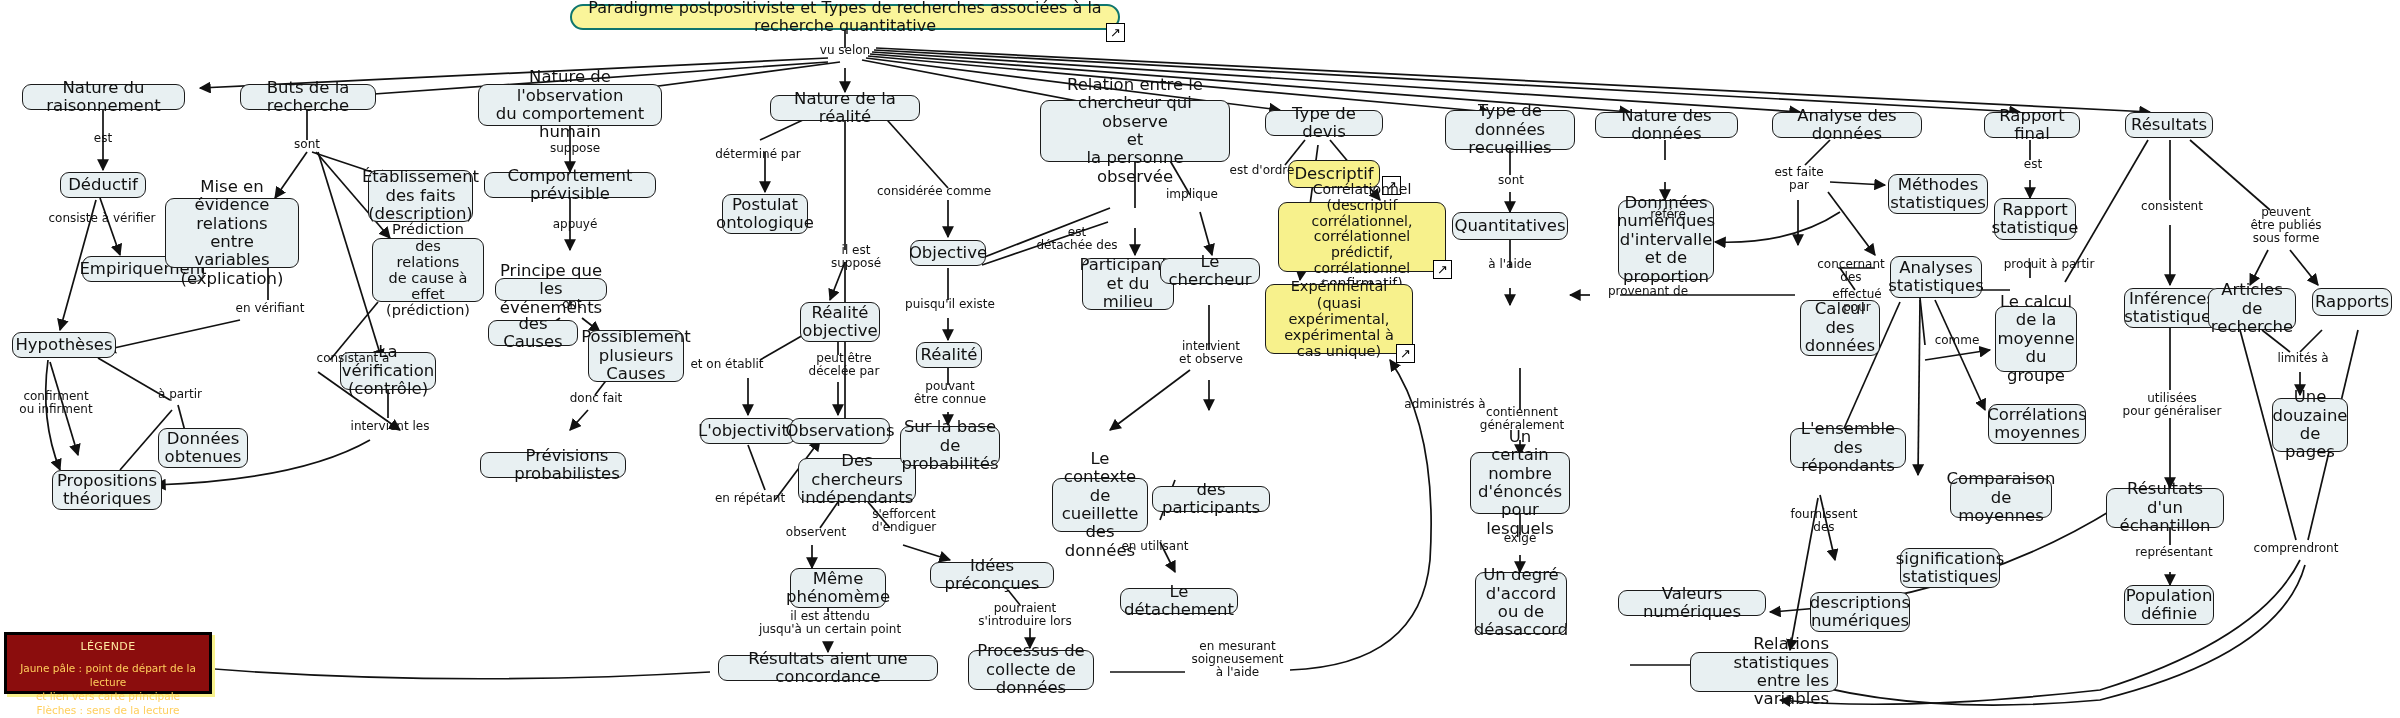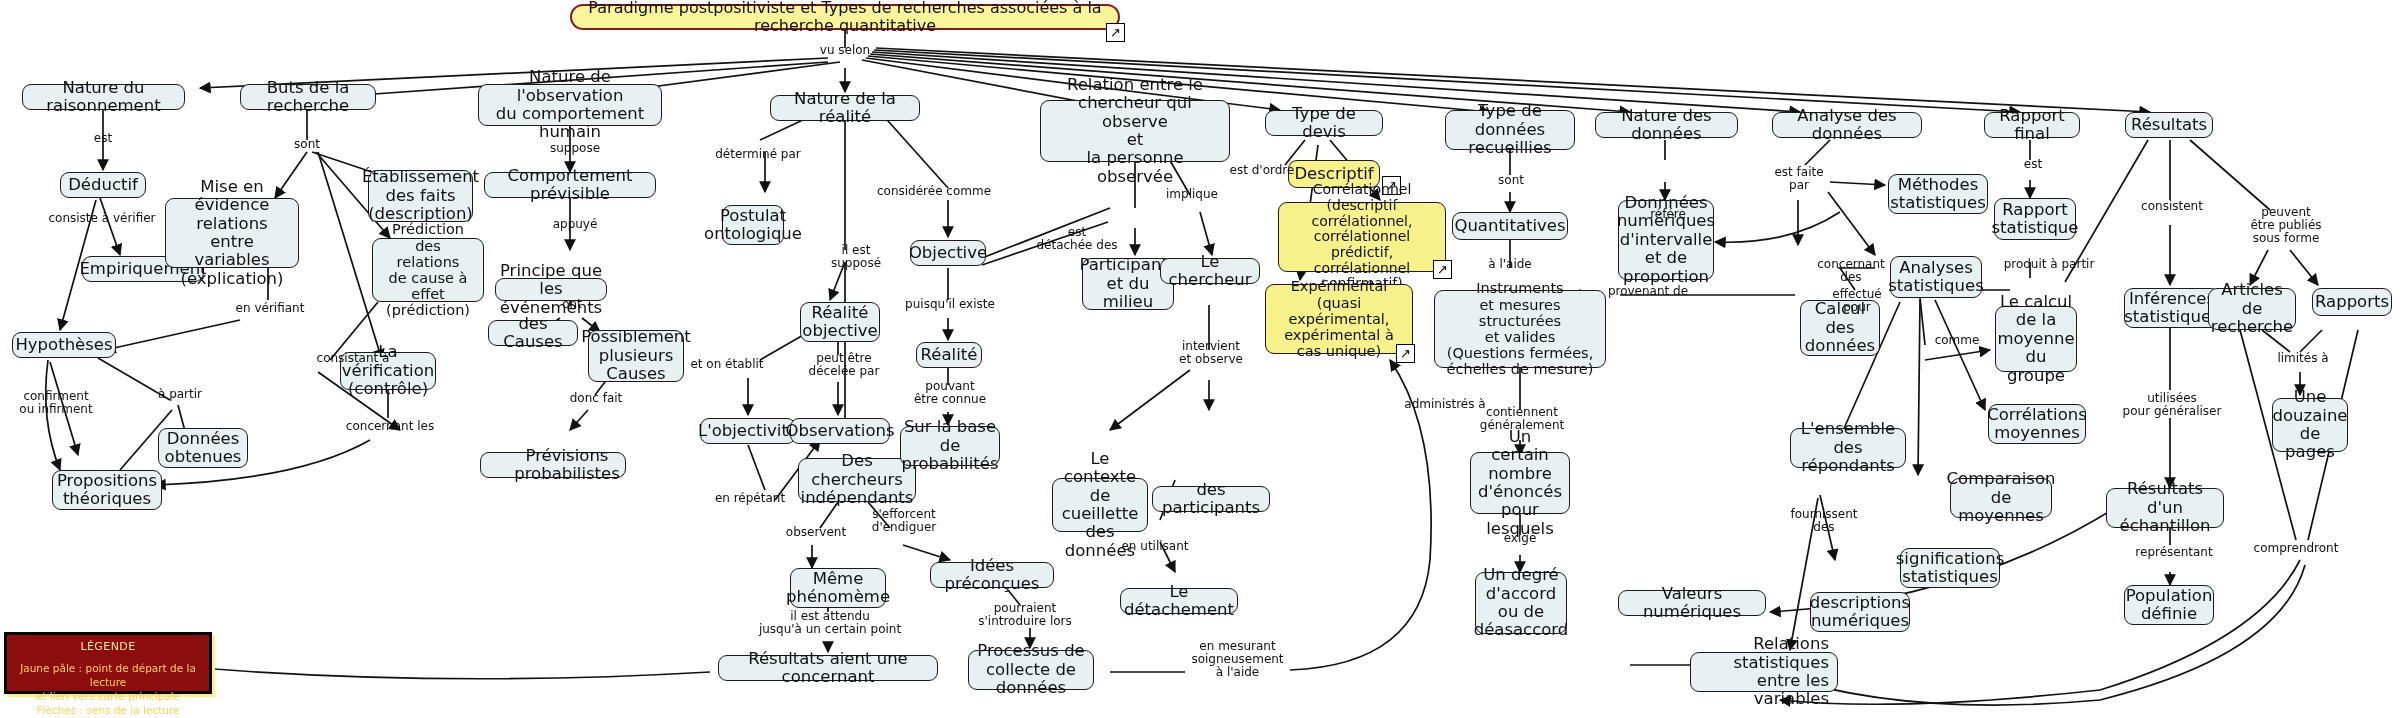--- a/index.html
+++ b/index.html
@@ -22,21 +22,21 @@
     font-size:16.5px;
     padding:3px 8px;
     white-space:pre-line;
     box-shadow:0 0 0 0 rgba(0,0,0,0);
   }
   .node.yellow{background:#f7f18c;}
   .node.title{
     background:#faf59a;
     border-radius:13px;
     font-size:17px;
-    border:2px solid #7f1d1d;
+    border:2px solid #0f766e;
   }
   .link{
     position:absolute;
     font-size:12px;
     color:#111;
     text-align:center;
     line-height:1.1;
     white-space:pre-line;
     background:transparent;
   }
@@ -305,31 +305,31 @@
 
   <div class="node" style="left:484px;top:172px;width:172px;height:26px;"><span>Comportement prévisible</span></div>
   <div class="node" style="left:495px;top:250px;width:112px;height:23px;margin-top:28px;"><span>Principe que
 les événements</span></div>
   <div class="node" style="left:488px;top:320px;width:90px;height:26px;"><span>des Causes</span></div>
   <div class="node" style="left:588px;top:330px;width:96px;height:52px;"><span>Possiblement
 plusieurs
 Causes</span></div>
   <div class="node" style="left:480px;top:452px;width:146px;height:26px;padding-left:36px;"><span>Prévisions probabilistes</span></div>
 
-  <div class="node" style="left:722px;top:194px;width:62px;height:40px;margin-top:11px;"><span>Postulat
+  <div class="node" style="left:722px;top:194px;width:86px;height:40px;"><span>Postulat
 ontologique</span></div>
   <div class="node" style="left:800px;top:302px;width:80px;height:40px;"><span>Réalité
 objective</span></div>
   <div class="node" style="left:700px;top:418px;width:96px;height:26px;"><span>L'objectivité</span></div>
   <div class="node" style="left:790px;top:418px;width:100px;height:26px;"><span>Observations</span></div>
   <div class="node" style="left:798px;top:458px;width:118px;height:44px;"><span>Des chercheurs
 indépendants</span></div>
   <div class="node" style="left:790px;top:568px;width:96px;height:40px;"><span>Même
 phénomème</span></div>
-  <div class="node" style="left:718px;top:655px;width:220px;height:26px;"><span>Résultats aient une concernant</span></div>
+  <div class="node" style="left:718px;top:655px;width:220px;height:26px;"><span>Résultats aient une concordance</span></div>
   <div class="node" style="left:930px;top:562px;width:124px;height:26px;"><span>Idées préconçues</span></div>
   <div class="node" style="left:968px;top:650px;width:126px;height:40px;"><span>Processus de
 collecte de données</span></div>
 
   <div class="node" style="left:910px;top:240px;width:76px;height:26px;"><span>Objective</span></div>
   <div class="node" style="left:916px;top:342px;width:66px;height:26px;"><span>Réalité</span></div>
   <div class="node" style="left:900px;top:426px;width:100px;height:40px;"><span>Sur la base de
 probabilités</span></div>
 
   <div class="node" style="left:1082px;top:258px;width:92px;height:52px;"><span>Participants
@@ -351,25 +351,20 @@
 corrélationnel confirmatif)</span></div>
   <div class="hotspot" style="left:1433px;top:260px;">↗</div>
 
   <div class="node yellow" style="left:1265px;top:284px;width:148px;height:70px;font-size:14.5px;"><span>Expérimental
 (quasi expérimental,
 expérimental à
 cas unique)</span></div>
   <div class="hotspot" style="left:1396px;top:344px;">↗</div>
 
   <div class="node" style="left:1452px;top:212px;width:116px;height:28px;"><span>Quantitatives</span></div>
-  <div class="node" style="left:1434px;top:290px;width:172px;height:78px;font-size:14.5px;"><span>Instruments
-et mesures structurées
-et valides
-(Questions fermées,
-échelles de mesure)</span></div>
   <div class="node" style="left:1470px;top:452px;width:100px;height:62px;"><span>Un certain
 nombre
 d'énoncés
 pour lesquels</span></div>
   <div class="node" style="left:1475px;top:572px;width:92px;height:62px;"><span>Un degré
 d'accord
 ou de
 déasaccord</span></div>
 
   <div class="node" style="left:1618px;top:200px;width:96px;height:80px;"><span>Donnnées
@@ -420,21 +415,21 @@
 définie</span></div>
 
   <div class="link" style="left:78px;top:132px;width:50px;">est</div>
   <div class="link" style="left:22px;top:212px;width:160px;">consiste à vérifier</div>
   <div class="link" style="left:0px;top:390px;width:112px;">confirment
 ou infirment</div>
   <div class="link" style="left:140px;top:388px;width:80px;">à partir</div>
   <div class="link" style="left:282px;top:138px;width:50px;">sont</div>
   <div class="link" style="left:218px;top:302px;width:104px;">en vérifiant</div>
   <div class="link" style="left:298px;top:352px;width:110px;">consistant à</div>
-  <div class="link" style="left:330px;top:420px;width:120px;">concernant les</div>
+  <div class="link" style="left:330px;top:420px;width:120px;">intervient les</div>
   <div class="link" style="left:540px;top:142px;width:70px;">suppose</div>
   <div class="link" style="left:542px;top:218px;width:66px;">appuyé</div>
   <div class="link" style="left:552px;top:298px;width:40px;">ont</div>
   <div class="link" style="left:558px;top:392px;width:76px;">donc fait</div>
   <div class="link" style="left:702px;top:148px;width:112px;">déterminé par</div>
   <div class="link" style="left:818px;top:244px;width:76px;">il est
 supposé</div>
   <div class="link" style="left:860px;top:185px;width:148px;">considérée comme</div>
   <div class="link" style="left:790px;top:352px;width:108px;">peut être
 décelée par</div>

